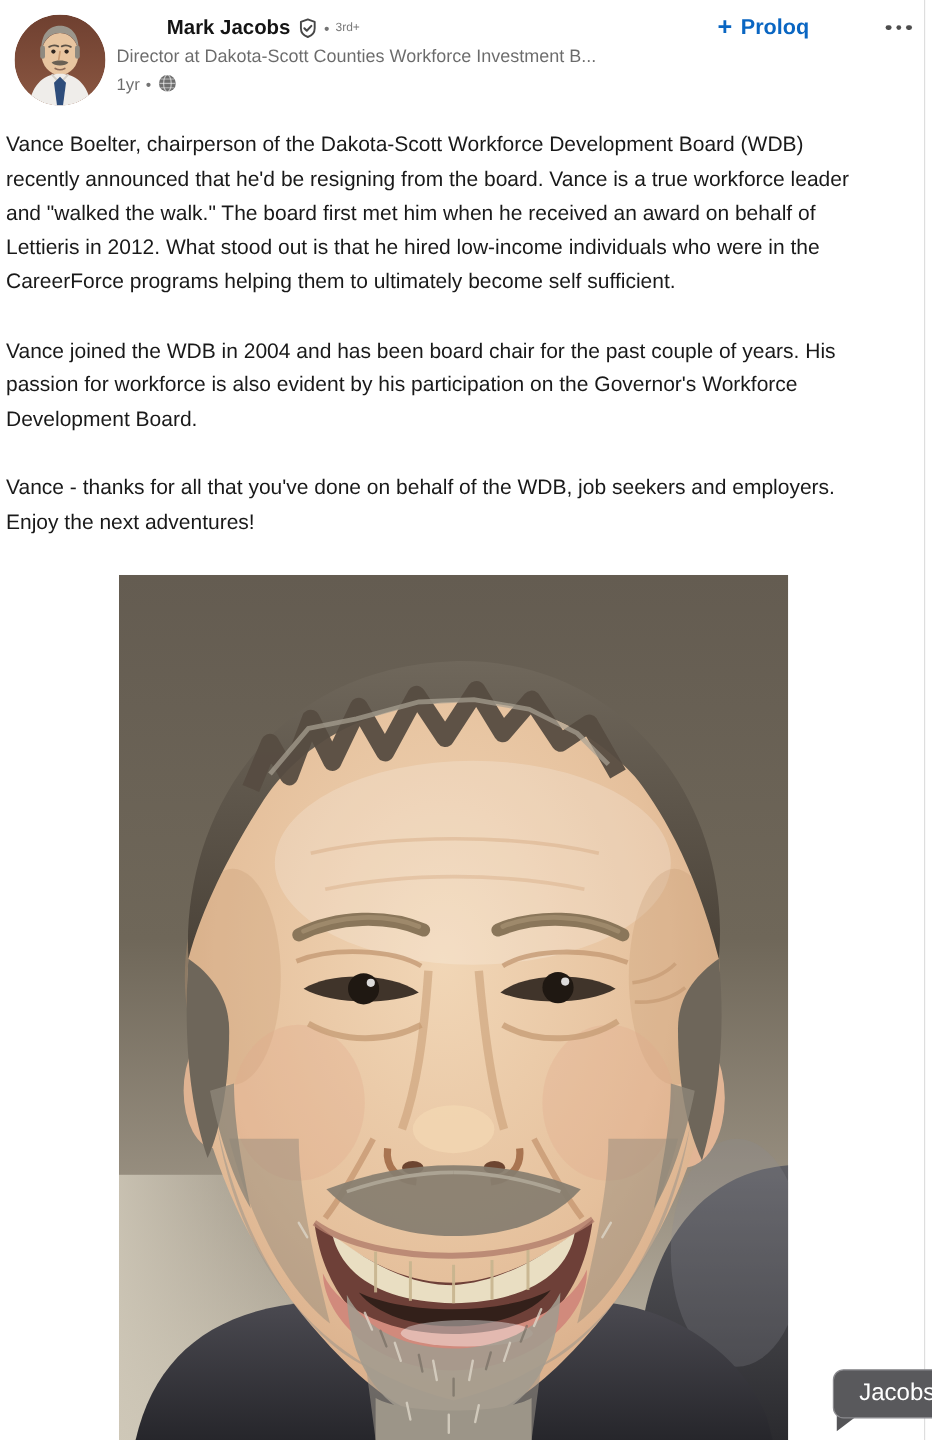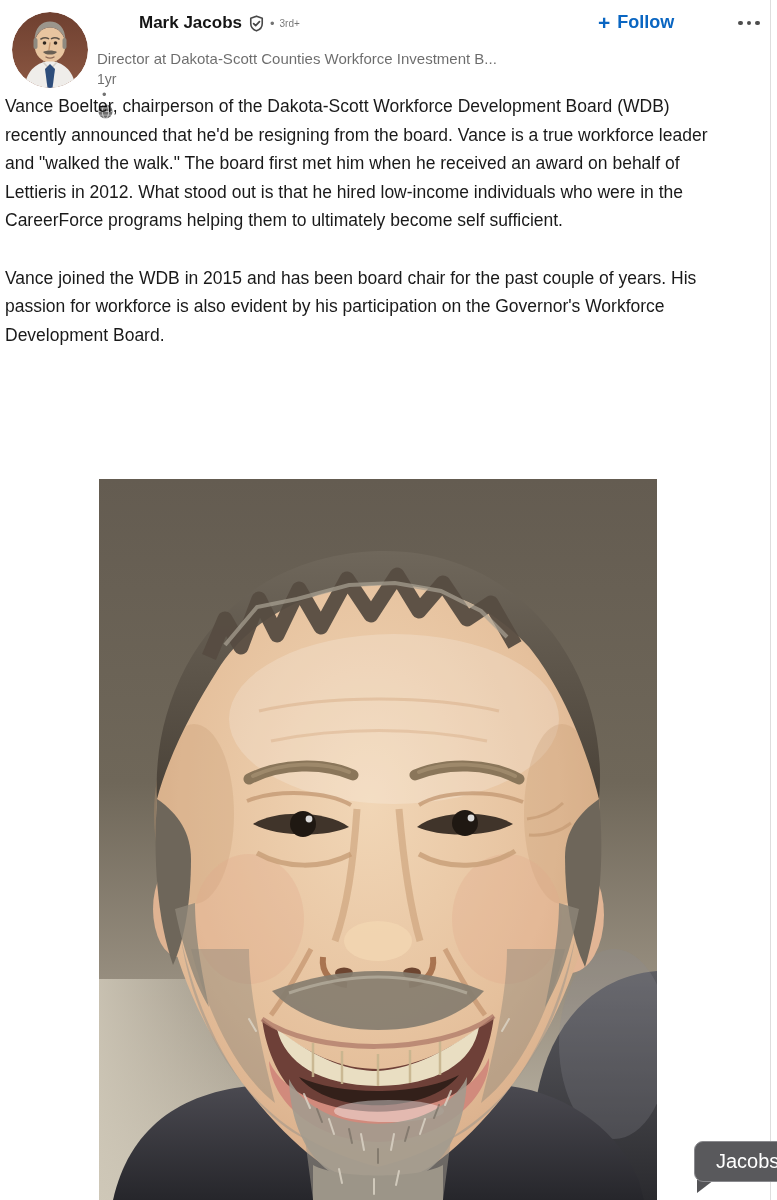--- a/index.html
+++ b/index.html
@@ -14,35 +14,35 @@
 
   
   .avatar{position:absolute;left:12px;top:12px;width:76px;height:76px;border-radius:50%;overflow:hidden;cursor:pointer;}
   .avatar svg{display:block;}
   .meta{position:absolute;left:97px;top:11px;}
   .name-row{display:flex;align-items:center;height:24px;margin-left:42px;}
   .author-name{font-size:17px;font-weight:700;color:rgba(0,0,0,.92);cursor:pointer;}
   .badge{margin-left:6px;display:inline-flex;}
   .sep{color:rgba(0,0,0,.55);font-size:13px;margin:0 5px;}
   .degree{color:rgba(0,0,0,.55);font-size:10px;}
-  .headline{margin-top:15px;font-size:15px;color:rgba(0,0,0,.58);max-width:480px;white-space:nowrap;overflow:hidden;}
-  .time-row{margin-top:4px;display:flex;align-items:flex-start;font-size:14px;color:rgba(0,0,0,.58);flex-direction:column;}
+  .headline{margin-top:4px;font-size:15px;color:rgba(0,0,0,.58);max-width:480px;white-space:nowrap;overflow:hidden;}
+  .time-row{margin-top:4px;display:flex;align-items:flex-end;font-size:14px;color:rgba(0,0,0,.58);}
   .time-row .sep{margin:0 5px;}
   .globe{display:inline-flex;margin-top:1px;}
 
   .follow-btn{position:absolute;left:596px;top:8px;display:flex;align-items:center;background:none;border:none;
     color:#0a66c2;font-family:"Liberation Sans",sans-serif;font-weight:700;cursor:pointer;padding:4px 2px;}
   .follow-btn .plus{font-size:21px;line-height:20px;margin-right:7px;font-weight:600;}
   .follow-btn .follow-label{font-size:18px;}
   .overflow-btn{position:absolute;left:731px;top:10px;width:36px;height:26px;background:none;border:none;cursor:pointer;
     display:flex;align-items:center;justify-content:center;gap:4px;padding:0;}
   .overflow-btn .dot{width:4.5px;height:4.5px;border-radius:50%;background:#4d4d4d;}
 
   
-  .post-text{position:absolute;left:5px;top:92px;width:722px;font-size:17.5px;line-height:28.6px;color:rgba(0,0,0,.9);}
+  .post-text{position:absolute;left:5px;top:106px;width:722px;font-size:17.5px;line-height:28.6px;color:rgba(0,0,0,.9);}
   .post-text p{margin:0 0 28.6px 0;}
   .post-text p:last-child{margin-bottom:0;}
 
   
   .post-image{position:absolute;left:99px;top:479px;width:558px;height:721px;overflow:hidden;cursor:pointer;}
   .post-image svg{display:block;}
 
   
   .tooltip{position:absolute;left:694px;top:1141px;width:140px;height:41px;background:#59595c;border:1px solid #8a8a8e;
     border-radius:9px;color:#fff;display:flex;align-items:center;padding-left:21px;box-sizing:border-box;
@@ -109,32 +109,33 @@
           <line x1="1.6" y1="8" x2="14.4" y2="8" stroke="#ffffff" stroke-width="1" opacity=".55"></line>
           <line x1="2.6" y1="4.6" x2="13.4" y2="4.6" stroke="#ffffff" stroke-width="1" opacity=".4"></line>
           <line x1="2.6" y1="11.4" x2="13.4" y2="11.4" stroke="#ffffff" stroke-width="1" opacity=".4"></line>
         </svg>
       </span>
     </div>
   </div>
 
   <button class="follow-btn">
     <span class="plus">+</span>
-    <span class="follow-label">Follow</span>
+    <span class="follow-label">Proloq</span>
   </button>
 
   <button class="overflow-btn">
     <span class="dot"></span>
     <span class="dot"></span>
     <span class="dot"></span>
   </button>
 
   <div class="post-text">
     <p>Vance Boelter, chairperson of the Dakota-Scott Workforce Development Board (WDB) recently announced that he'd be resigning from the board. Vance is a true workforce leader and "walked the walk." The board first met him when he received an award on behalf of Lettieris in 2012. What stood out is that he hired low-income individuals who were in the CareerForce programs helping them to ultimately become self sufficient.</p>
-    <p>Vance joined the WDB in 2015 and has been board chair for the past couple of years. His passion for workforce is also evident by his participation on the Governor's Workforce Development Board.</p>
+    <p>Vance joined the WDB in 2004 and has been board chair for the past couple of years. His passion for workforce is also evident by his participation on the Governor's Workforce Development Board.</p>
+    <p>Vance - thanks for all that you've done on behalf of the WDB, job seekers and employers. Enjoy the next adventures!</p>
   </div>
 
   <div class="post-image">
     <svg width="558" height="721" viewBox="0 0 558 721">
       <defs>
         <linearGradient id="pbg" x1="0" y1="0" x2="0" y2="1">
           <stop offset="0" stop-color="#645c51"></stop>
             <stop offset=".42" stop-color="#6f6759"></stop>
           <stop offset=".72" stop-color="#9a9182"></stop>
             <stop offset="1" stop-color="#c7c0b0"></stop>

